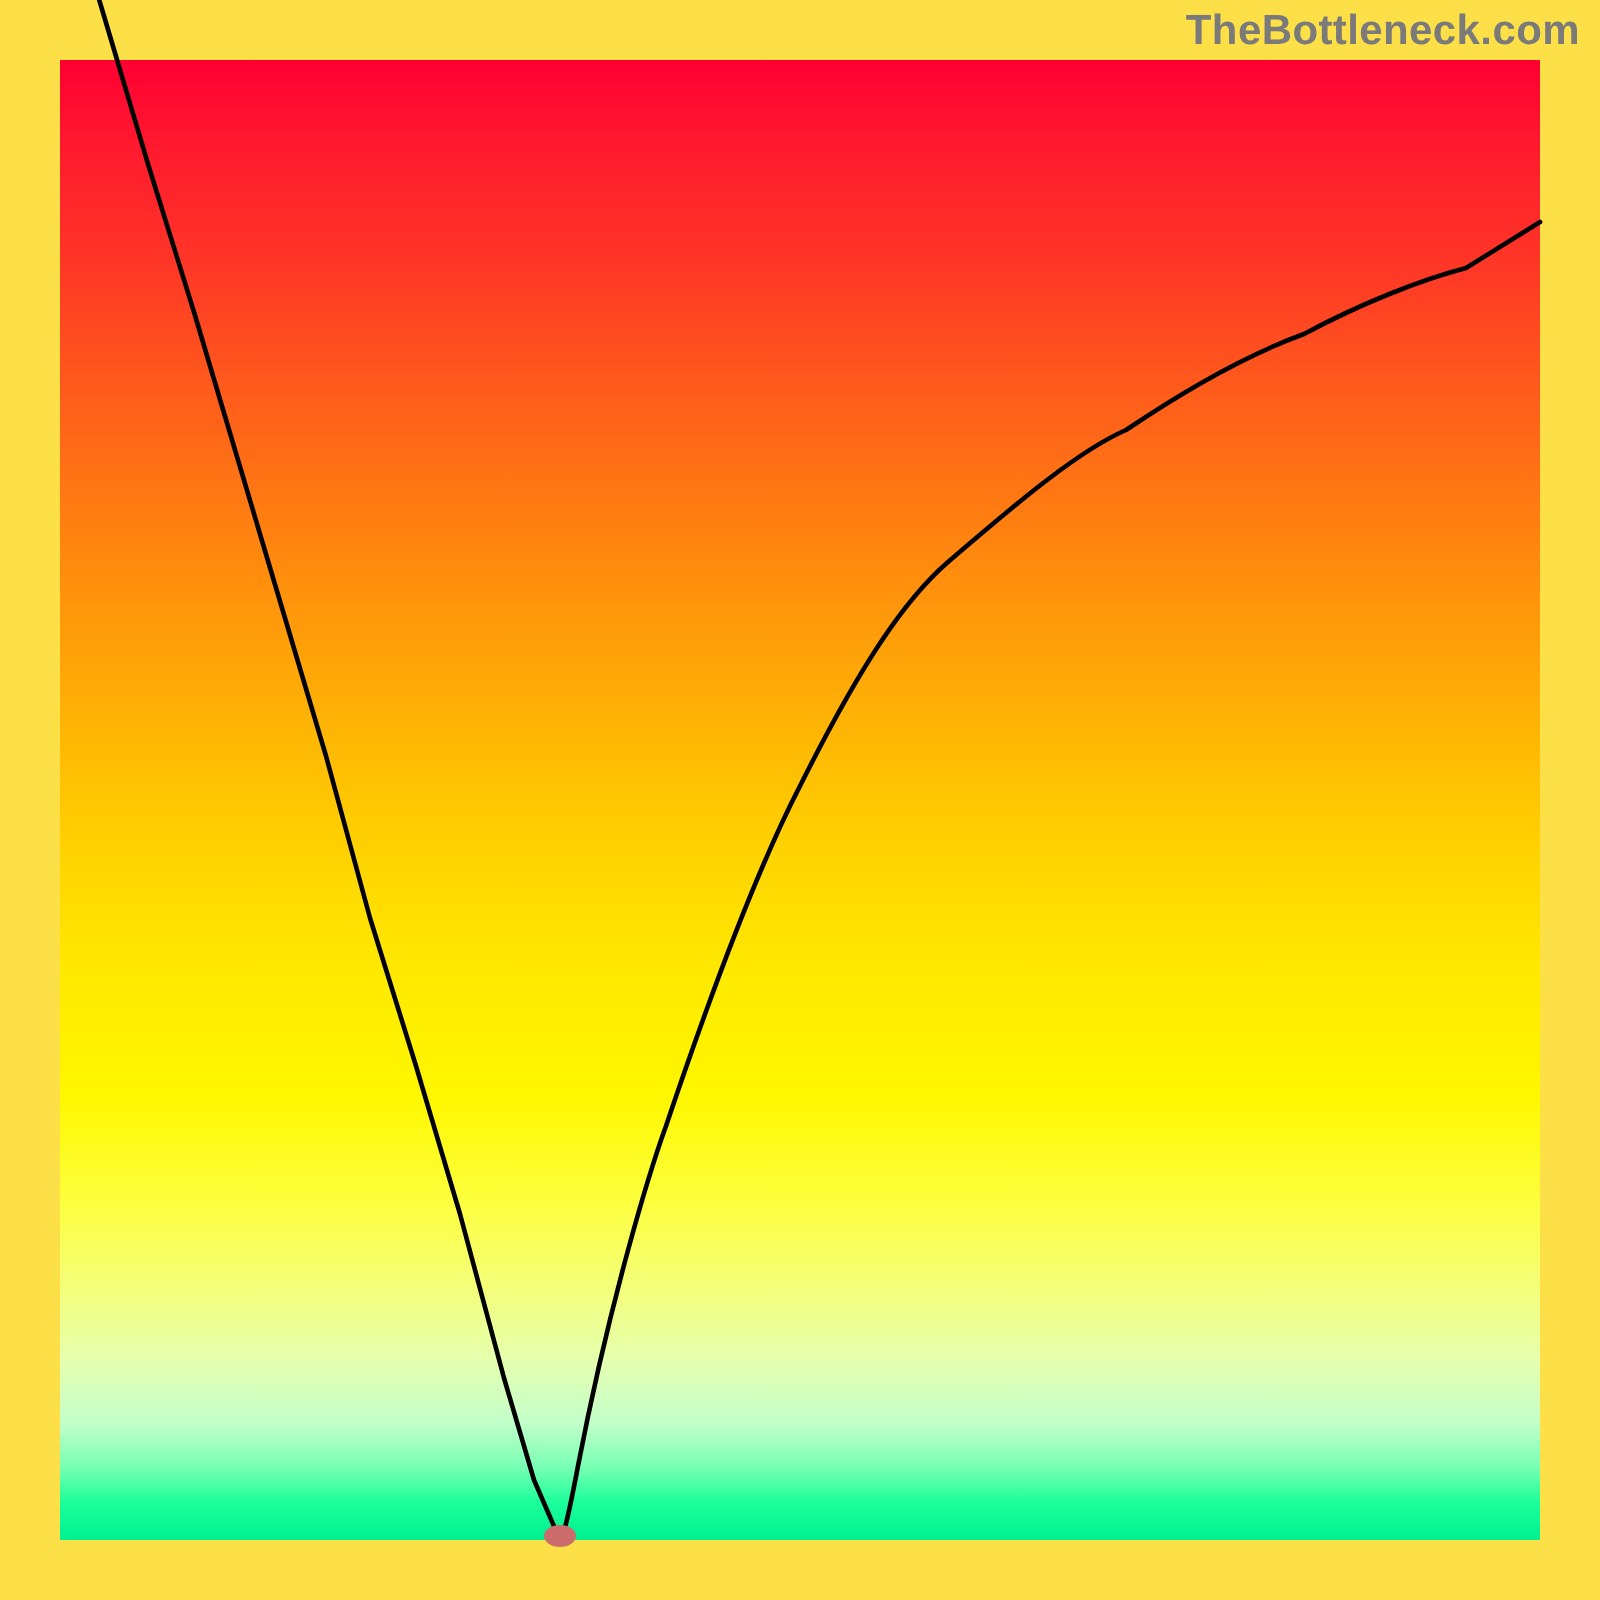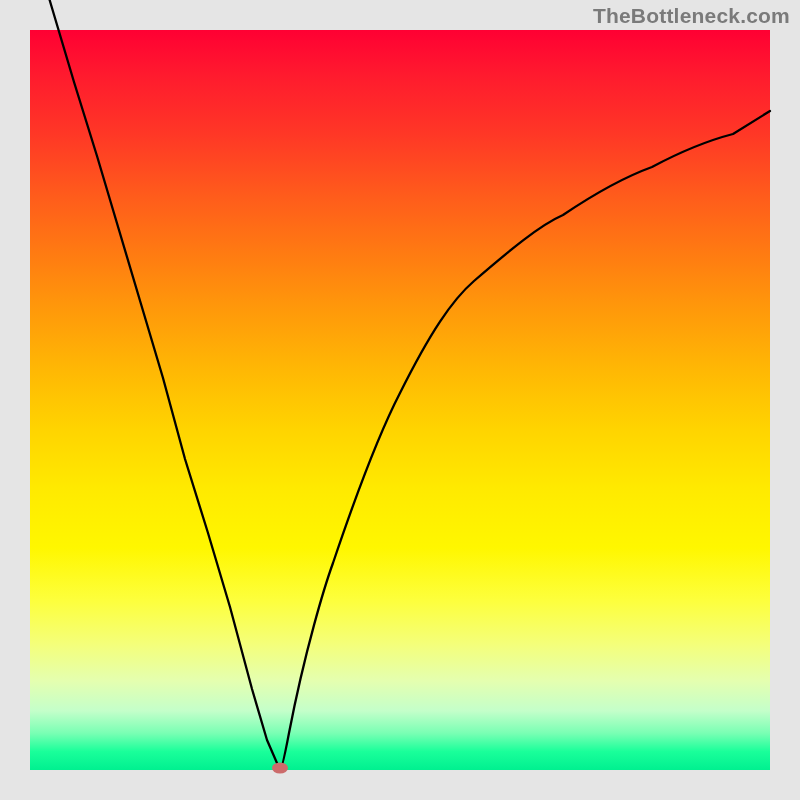--- a/index.html
+++ b/index.html
@@ -7,21 +7,21 @@
     padding: 0;
     width: 800px;
     height: 800px;
     background: #000;
     overflow: hidden;
   }
   .frame {
     position: relative;
     width: 800px;
     height: 800px;
-    background: #e5e5e5;
+    background: #fde047;
   }
   .plot-area {
     position: absolute;
     left: 30px;
     top: 30px;
     width: 740px;
     height: 740px;
     background: linear-gradient(to bottom,
       #ff0033 0%,
       #ff1a2e 6%,

